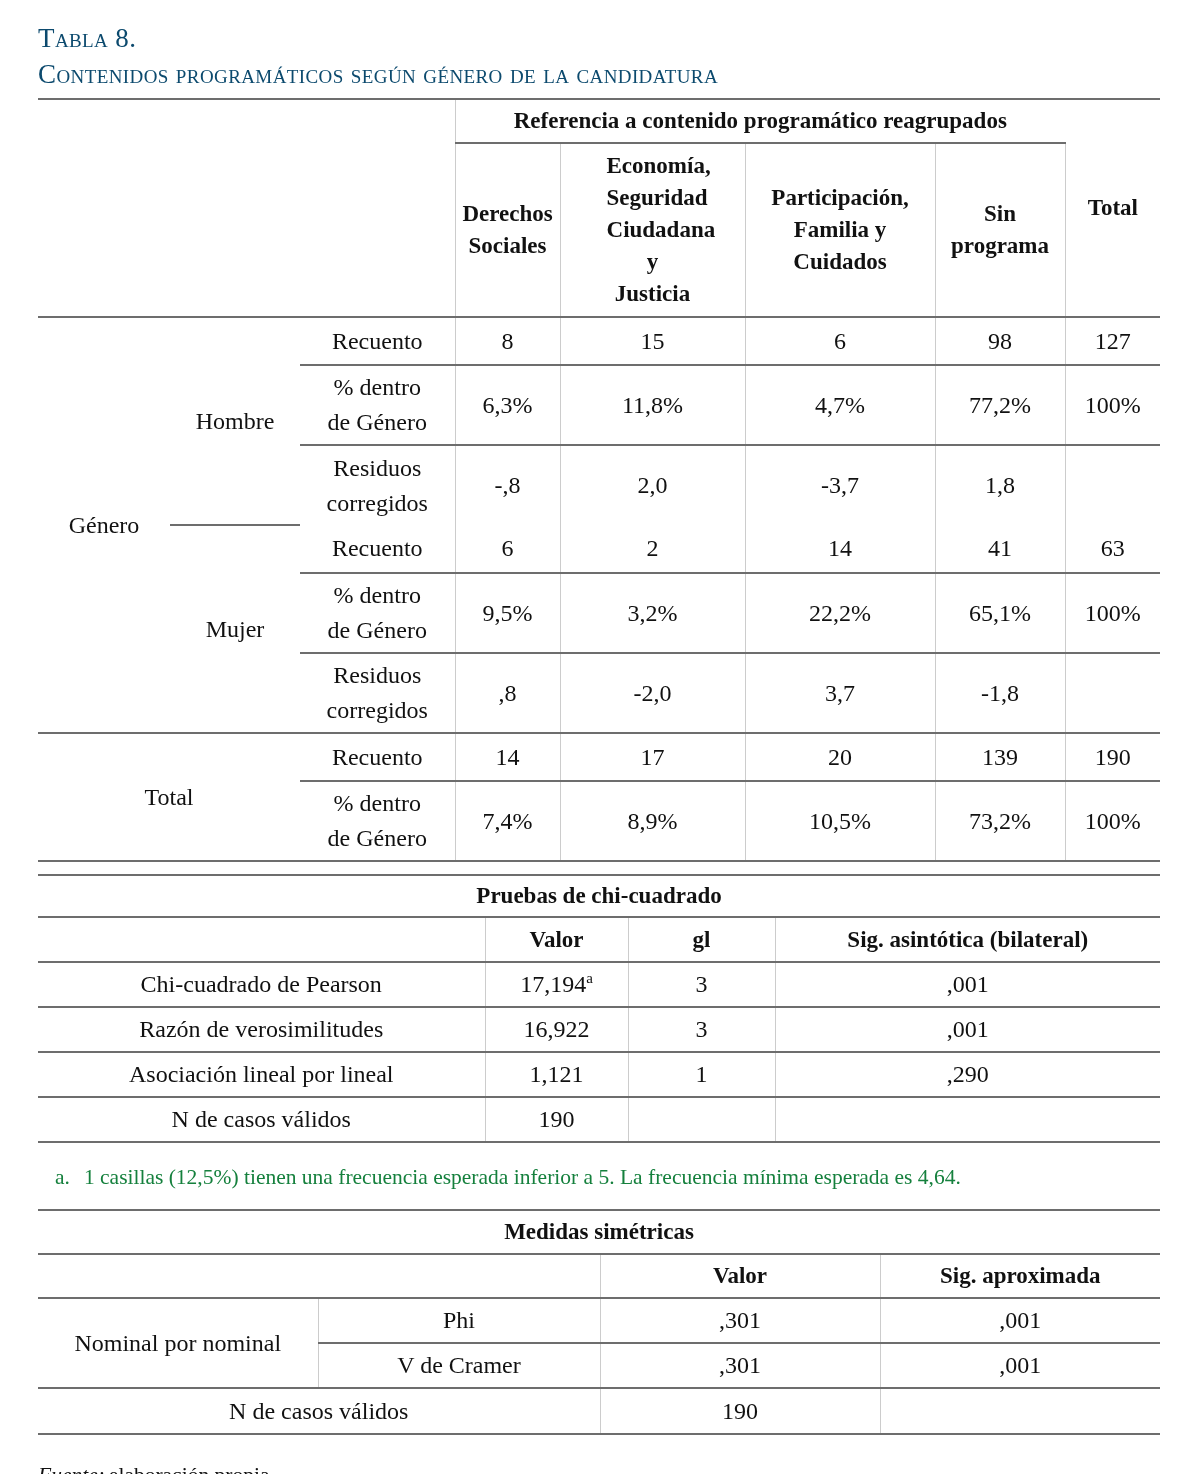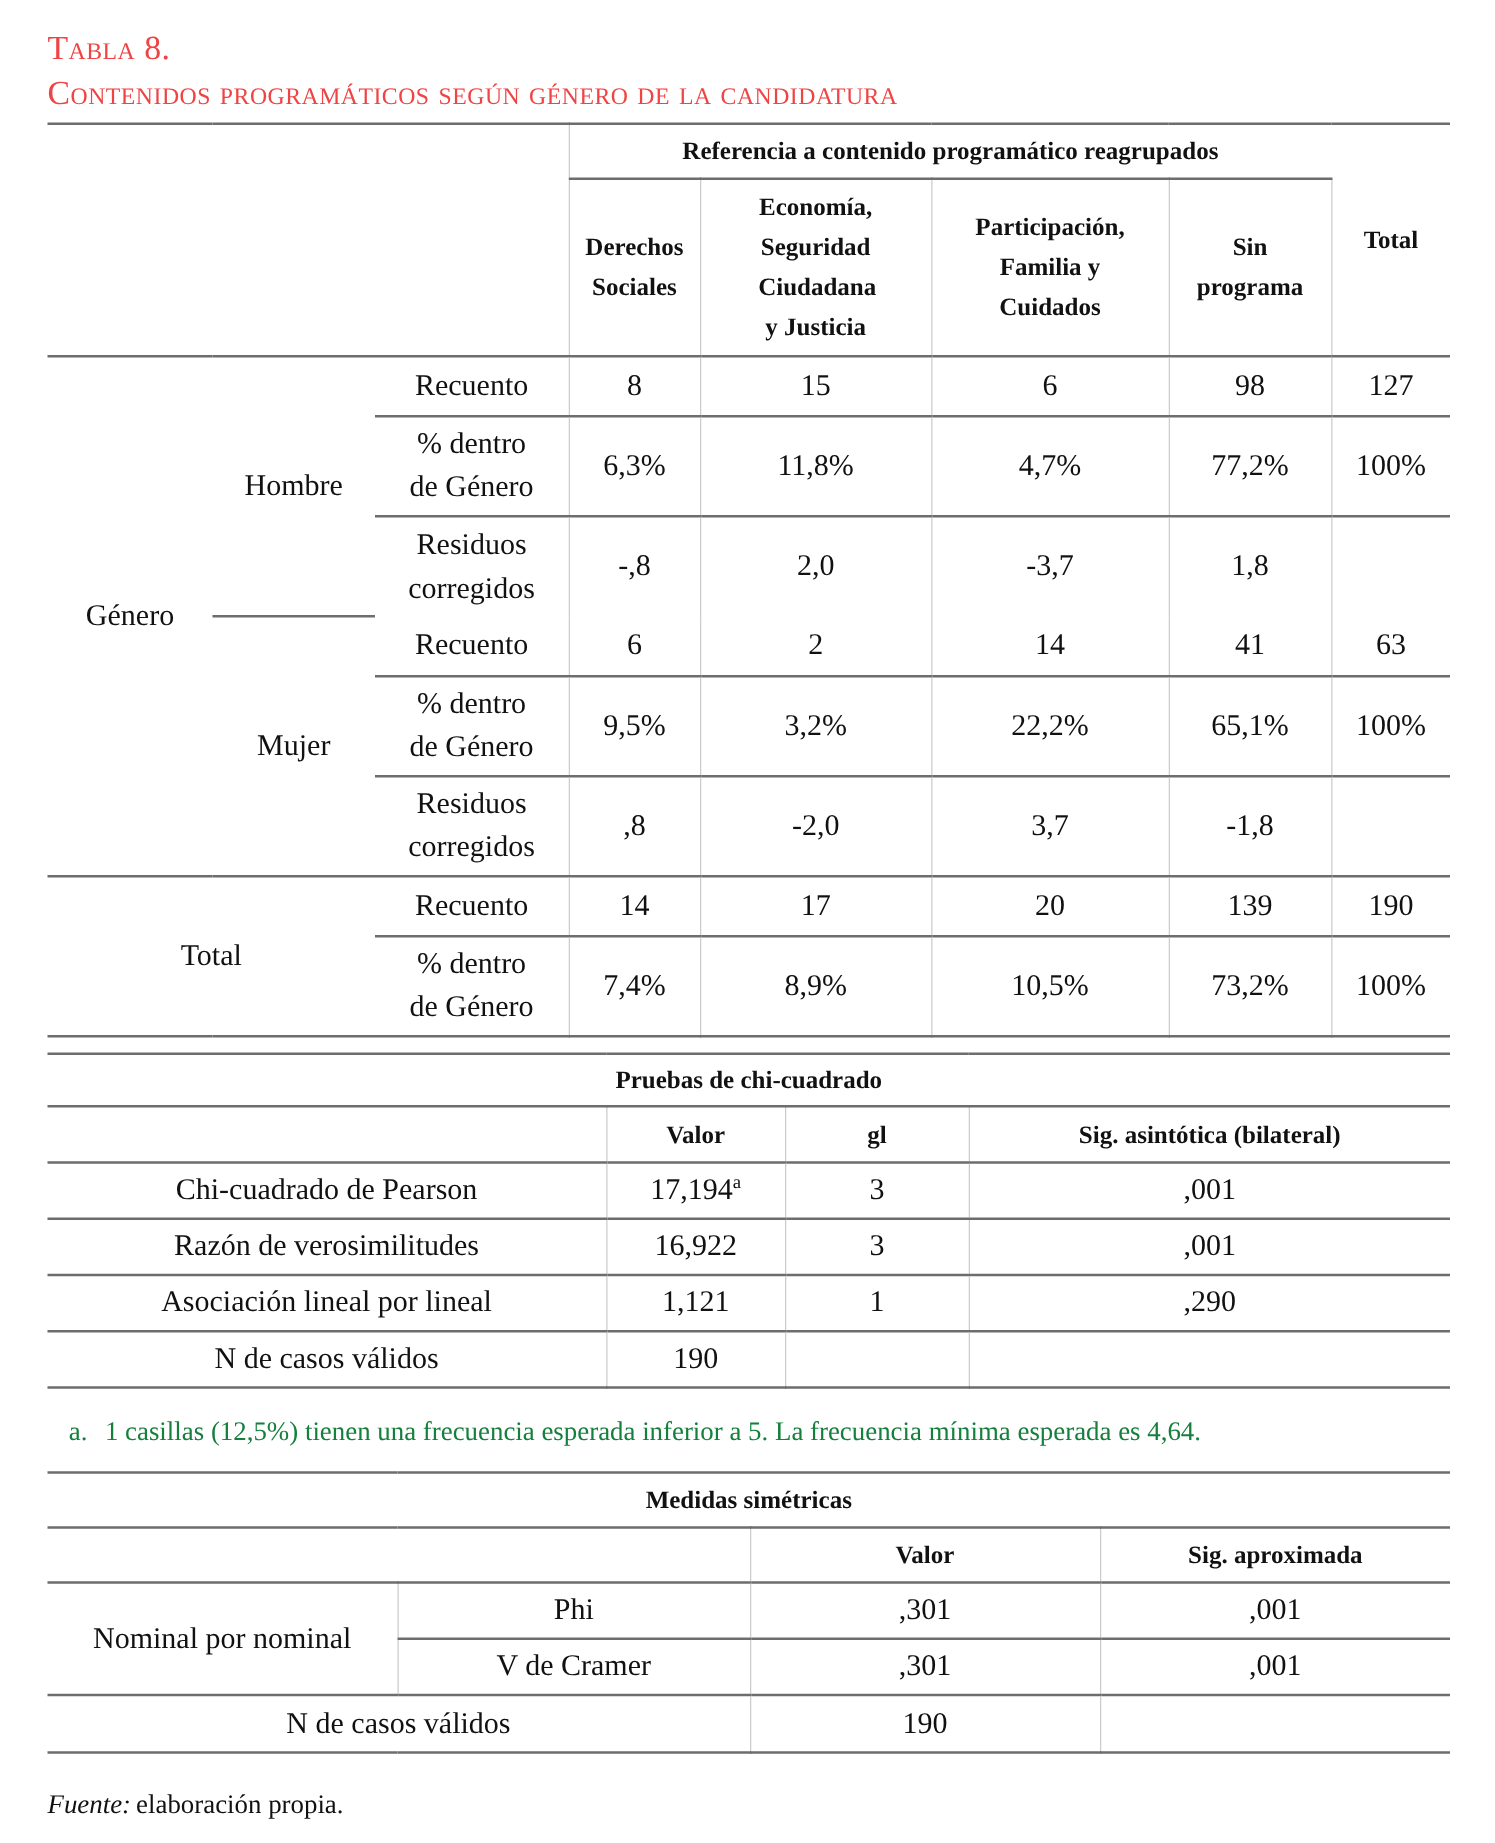--- a/index.html
+++ b/index.html
@@ -13,41 +13,41 @@
   .page {
     padding: 20px 36px 20px 38px;
     width: 1196px;
   }
   
   .tbl-label, .tbl-caption {
     font-variant: small-caps;
     font-size: 27px;
     line-height: 36px;
     letter-spacing: 0.4px;
-    color: #ef4444;
+    color: #0c4a6e;
   }
   .tbl-caption { margin-bottom: 6px; }
 
   
   table {
     border-collapse: collapse;
     table-layout: fixed;
     width: 1122px;
     border-top: 2px solid #6d6d6d;
     border-bottom: 2px solid #6d6d6d;
   }
   td {
     text-align: center;
     vertical-align: middle;
     font-size: 24px;
     line-height: 35px;
     padding: 4px 4px;
     overflow: visible;
   }
-  .bold { font-weight: bold; font-size: 20px; line-height: 32px; }
+  .bold { font-weight: bold; font-size: 23px; line-height: 32px; }
   .bb { border-bottom: 2px solid #6d6d6d; }
   .vr { border-right: 1px solid #cccccc; }
 
   
   .crosstab .h-row1 { height: 44px; }
   .crosstab .lbl-c { padding: 2px 20px; }
   .crosstab .h-d { padding: 6px 4px; }
   .crosstab .h-e { padding: 6px 46px; margin-left: 20px; }
   .crosstab .h-f { padding: 6px 18px; text-align: center; }
   .crosstab .h-g { padding: 6px 10px; }

